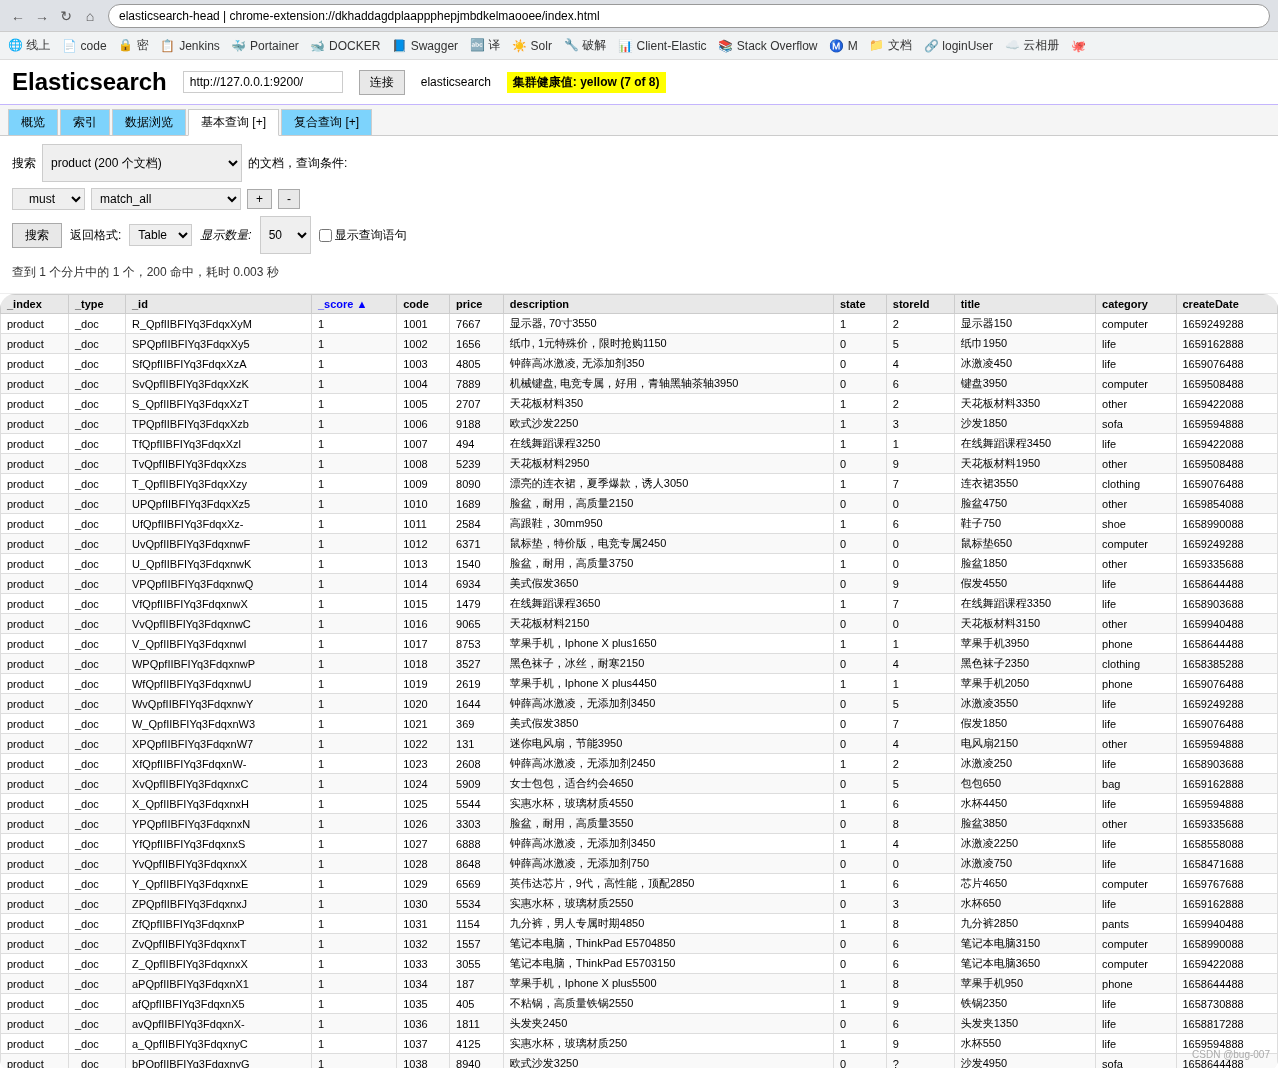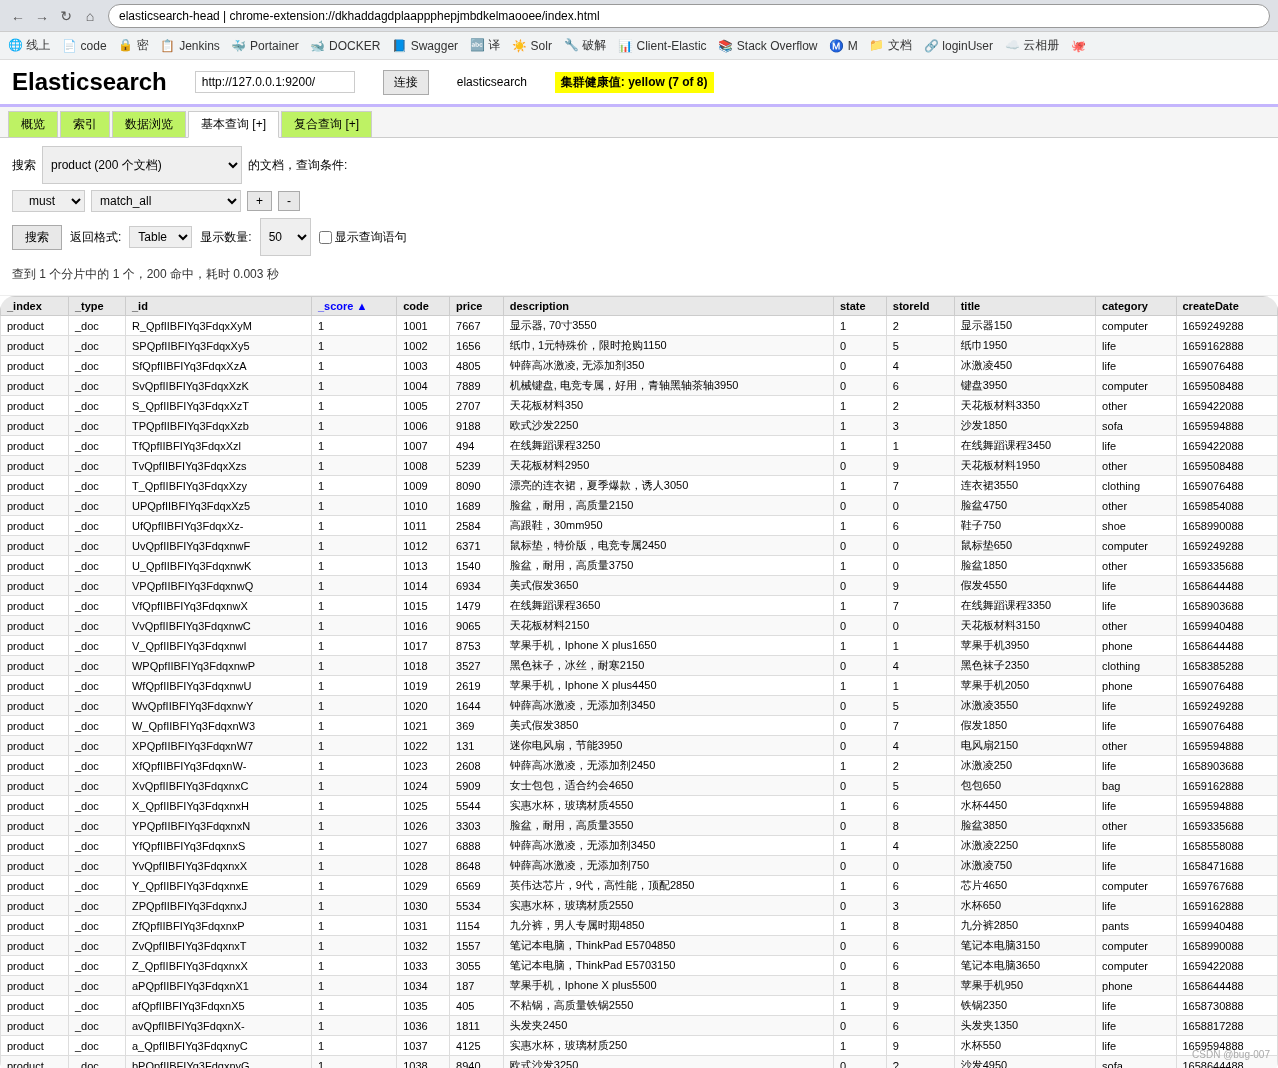--- a/index.html
+++ b/index.html
@@ -26,53 +26,53 @@
       padding: 2px 10px; font-size: 12px; height: 24px; display: flex; align-items: center;
     }
     .bookmarks-bar {
       background: #f1f3f4; padding: 10px 8px; display: flex; align-items: center;
       gap: 12px; border-bottom: 1px solid #ddd; height: 28px; font-size: 12px;
     }
     .bookmark-item { cursor: pointer; color: #333; display: flex; align-items: center; gap: 3px; white-space: nowrap; }
 
     
     .app { background: white; min-height: calc(1068px - 60px); }
-    .app-header { padding: 8px 12px; display: flex; align-items: center; gap: 28px; background: white; border-bottom: 3px solid #c4b5fd; }
+    .app-header { padding: 8px 12px; display: flex; align-items: center; gap: 16px; background: white; border-bottom: 1px solid #c4b5fd; }
     .app-title { font-size: 24px; font-weight: bold; color: #000; }
     .url-input { border: 1px solid #ccc; padding: 3px 6px; font-size: 12px; width: 160px; }
     .connect-btn { background: #e8e8e8; border: 1px solid #aaa; padding: 3px 10px; cursor: pointer; font-size: 12px; }
     .cluster-label { font-size: 12px; }
     .cluster-status { background: #ffff00; font-weight: bold; font-size: 12px; padding: 2px 6px; }
 
     
     .nav-tabs { background: #f5f5f5; padding: 4px 8px 0; display: flex; gap: 0; border-bottom: 1px solid #ccc; }
     .nav-tab {
       padding: 4px 12px; border: 1px solid #ccc; border-bottom: none; cursor: pointer;
-      background: #bef264; font-size: 12px; margin-right: 2px;
+      background: #7dd3fc; font-size: 12px; margin-right: 2px;
     }
     .nav-tab.active { background: white; border-bottom: 1px solid white; margin-bottom: -1px; }
 
     
     .search-area { padding: 8px 12px; background: white; border-bottom: 1px solid #eee; }
     .search-row1 { display: flex; align-items: center; gap: 6px; margin-bottom: 6px; }
     .search-label { font-size: 12px; }
     .index-select { border: 1px solid #ccc; padding: 10px 4px; font-size: 12px; min-width: 200px; }
     .query-label { font-size: 12px; }
 
     .search-row2 { display: flex; align-items: center; gap: 6px; margin-bottom: 6px; }
     .must-select { border: 1px solid #ccc; padding: 2px 12px; font-size: 12px; }
     .match-select { border: 1px solid #ccc; padding: 2px 4px; font-size: 12px; min-width: 150px; }
     .add-btn { background: #e8e8e8; border: 1px solid #aaa; padding: 2px 8px; cursor: pointer; font-size: 12px; }
     .remove-btn { background: #e8e8e8; border: 1px solid #aaa; padding: 2px 8px; cursor: pointer; font-size: 12px; }
 
     .search-row3 { display: flex; align-items: center; gap: 8px; margin-bottom: 6px; }
     .search-btn { background: #e8e8e8; border: 1px solid #aaa; padding: 3px 12px; cursor: pointer; font-size: 12px; }
     .format-label { font-size: 12px; }
     .format-select { border: 1px solid #ccc; padding: 2px 4px; font-size: 12px; }
-    .display-label { font-size: 12px; }
+    .display-label { font-size: 12px; font-style: italic; }
     .display-select { border: 1px solid #ccc; padding: 10px 4px; font-size: 12px; }
     .show-query-cb { font-size: 12px; display: flex; align-items: center; gap: 3px; }
 
     .result-info { font-size: 12px; color: #333; padding: 4px 0; }
 
     
     .data-table-container { overflow-x: auto; border-radius: 15px; }
     table { border-collapse: collapse; width: 100%; font-size: 11px; }
     thead tr { background: #e8e8e8; }
     th {

